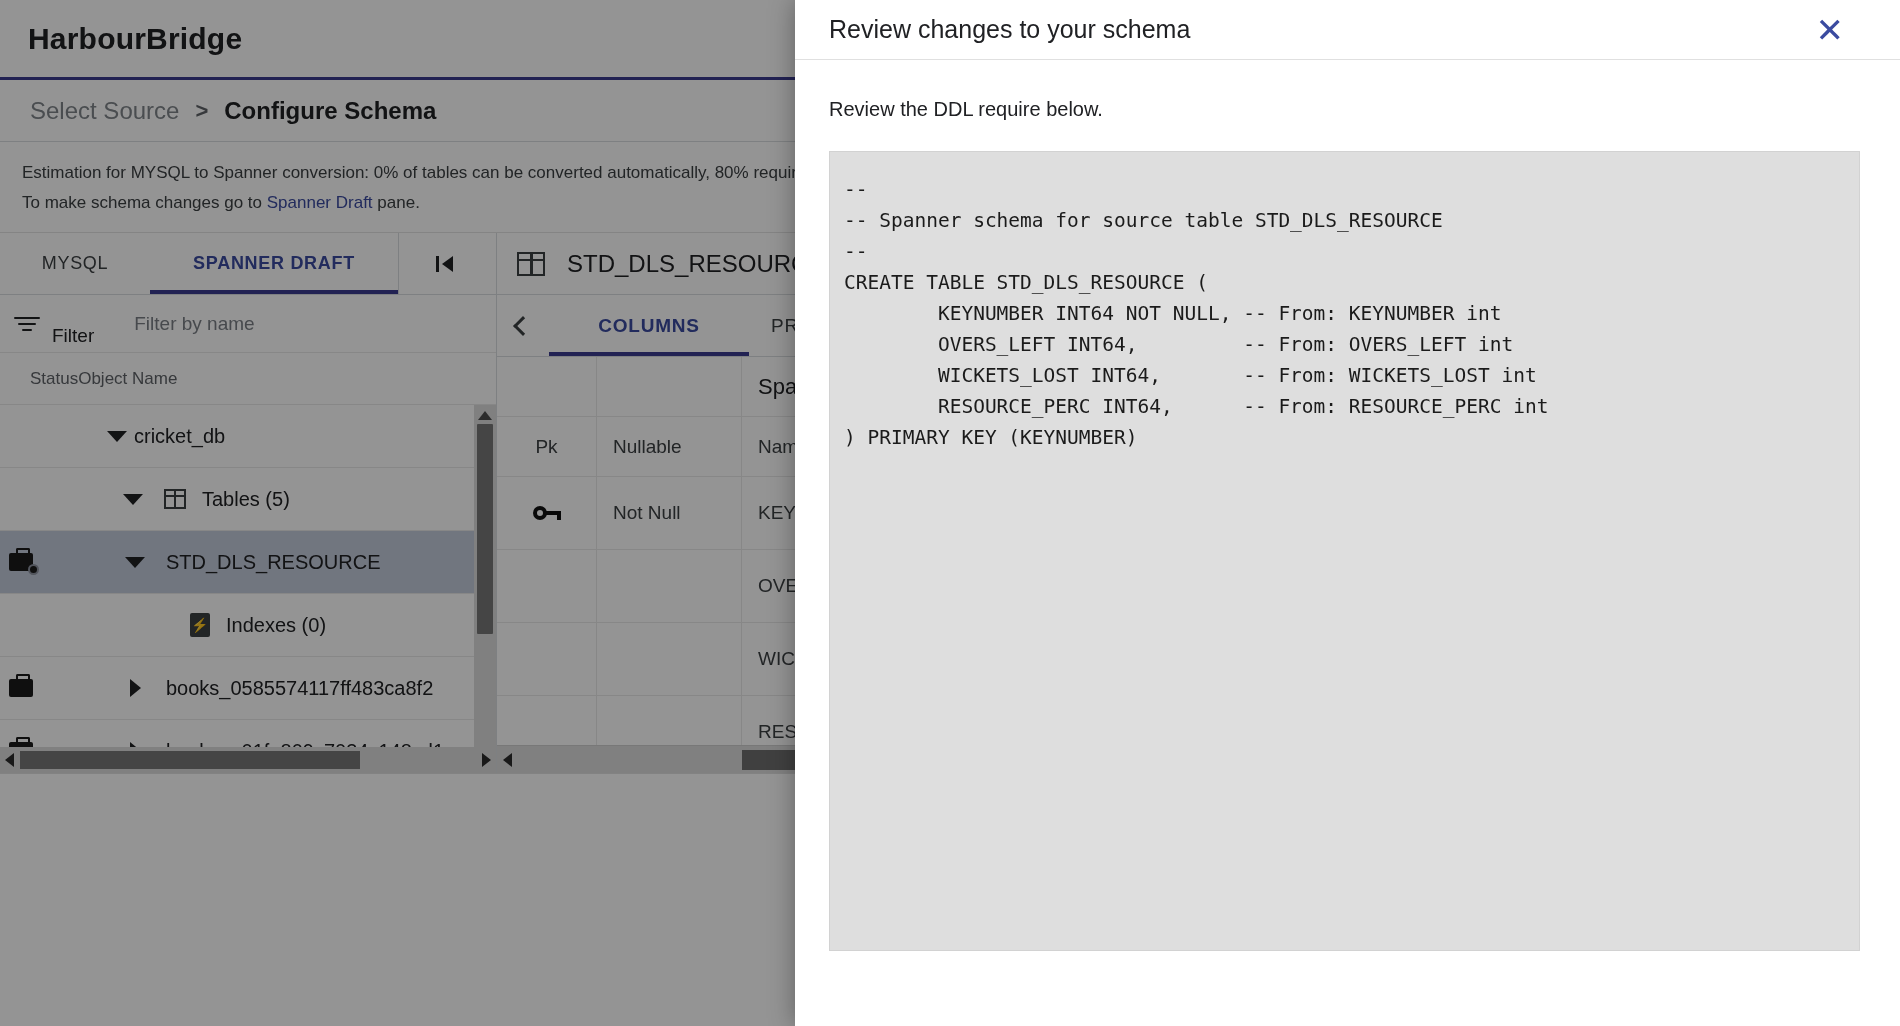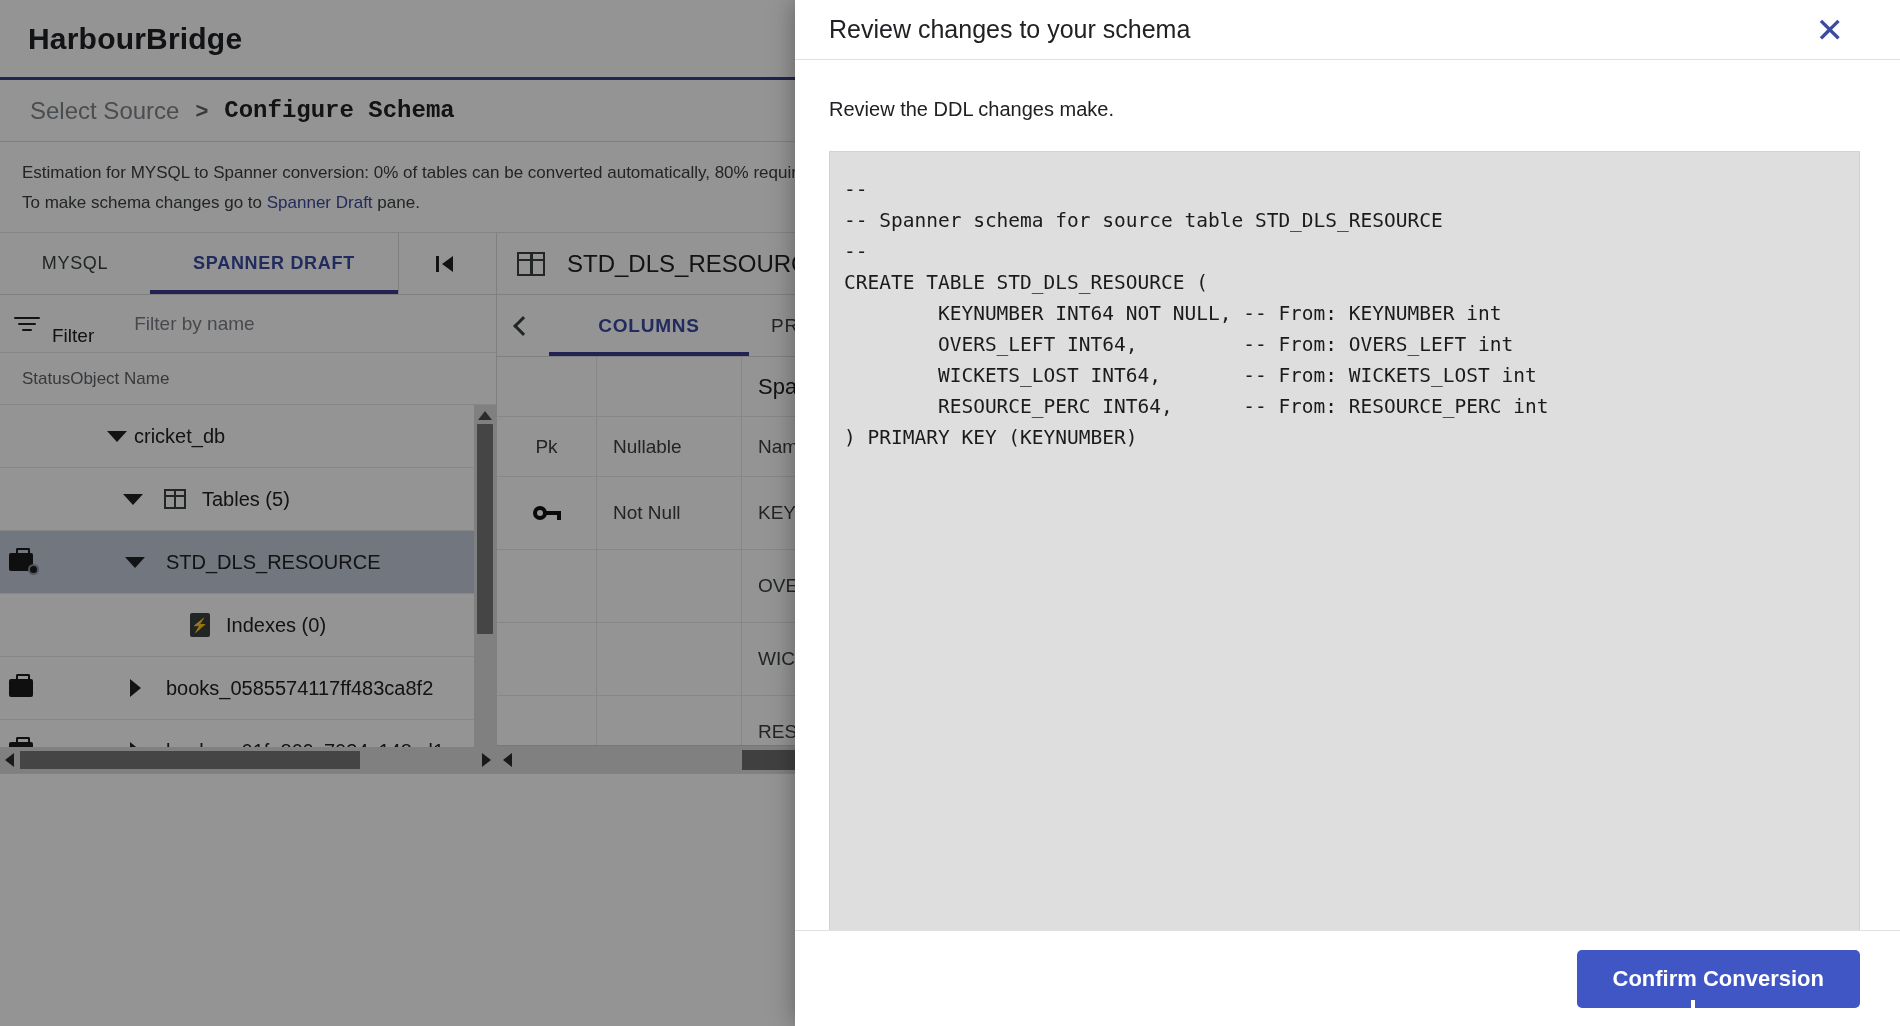--- a/index.html
+++ b/index.html
@@ -28,21 +28,21 @@
   }
   .breadcrumb-bar {
     height: 62px;
     display: flex; align-items: center;
     padding: 0 22px;
     border-bottom: 1px solid #dadce0;
     background: #fff;
   }
   .crumb-muted { font-size: 24px; color: #80868b; margin-left: 8px; }
   .crumb-sep { font-size: 22px; color: #5f6368; margin: 0 16px; font-weight: 700; }
-  .crumb-active { font-size: 24px; color: #202124; font-weight: 700; font-family: Liberation Mono, monospace; }
+  .crumb-active { font-size: 24px; color: #202124; font-weight: 700; }
 
   .estimation {
     padding: 16px 22px 14px 22px;
     font-size: 17px; line-height: 30px; color: #3c4043;
     border-bottom: 1px solid #e3e3e3;
   }
   .est-link { color: #3b4ba0; }
 
   
   .workspace { display: flex; height: 540px; }
@@ -86,21 +86,21 @@
   .filter-label { font-size: 19px; color: #202124; margin-right: 40px; margin-top: 25px; }
   .filter-input {
     border: none; outline: none; background: transparent;
     font-size: 19px; color: #be185d; width: 230px;
     font-family: "Liberation Sans", sans-serif;
   }
   .filter-input::placeholder { color: #7a7f85; }
 
   .tree-head {
     height: 52px; display: flex; align-items: center;
-    padding-left: 22px; font-size: 17px; color: #5f6368;
+    padding-left: 30px; font-size: 17px; color: #5f6368;
     border-bottom: 1px solid #e8e8e8;
   }
   .tree-body { flex: 1; overflow: hidden; position: relative; }
   .tree-row {
     height: 63px; display: flex; align-items: center;
     border-bottom: 1px solid #e8e8e8; font-size: 20px; color: #202124;
     white-space: nowrap; overflow: hidden;
   }
   .tree-row.selected { background: #c3cbdb; }
   .row-status { width: 42px; display: flex; justify-content: center; align-items: center; }
@@ -490,32 +490,29 @@
   </div>
 
   <div class="scrim"></div>
 
   <div class="modal">
     <div class="modal-head">
       <span class="modal-title">Review changes to your schema</span>
       <span class="modal-close">✕</span>
     </div>
     <div class="modal-body">
-      <div class="modal-sub">Review the DDL changes make.</div>
+      <div class="modal-sub">Review the DDL require below.</div>
       <div class="ddl-box">
         <pre class="ddl-pre">--
 -- Spanner schema for source table STD_DLS_RESOURCE
 --
 CREATE TABLE STD_DLS_RESOURCE (
         KEYNUMBER INT64 NOT NULL, -- From: KEYNUMBER int
         OVERS_LEFT INT64,         -- From: OVERS_LEFT int
         WICKETS_LOST INT64,       -- From: WICKETS_LOST int
         RESOURCE_PERC INT64,      -- From: RESOURCE_PERC int
 ) PRIMARY KEY (KEYNUMBER)</pre>
       </div>
     </div>
-    <div class="modal-foot">
-      <button class="confirm-btn">Confirm Conversion</button>
-    </div>
   </div>
 
   <div class="cursor-ibeam"></div>
 </div>
 
 </body></html>

